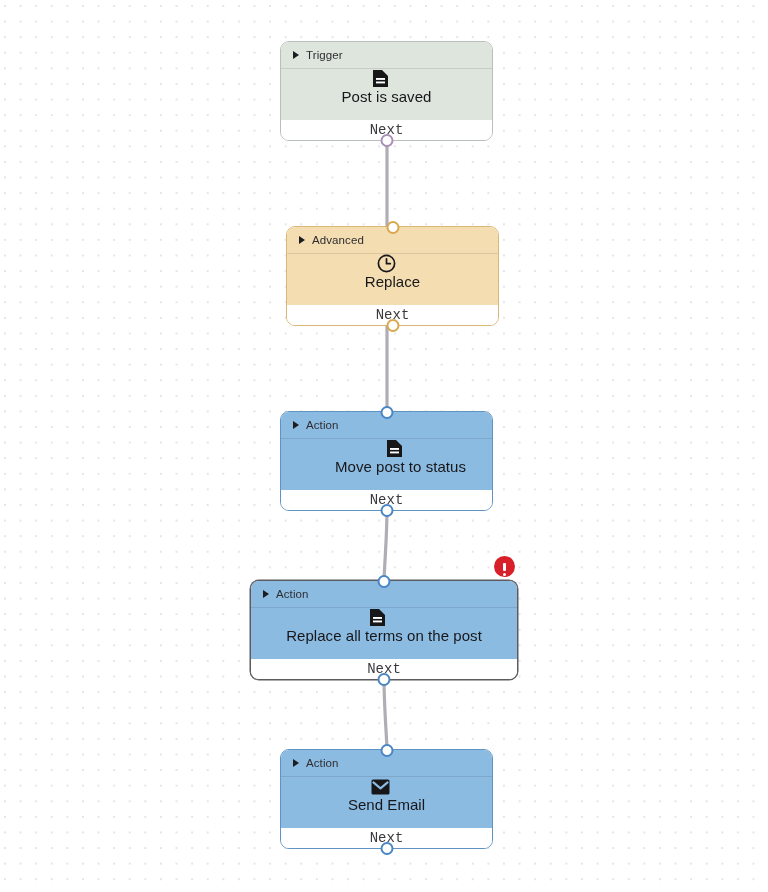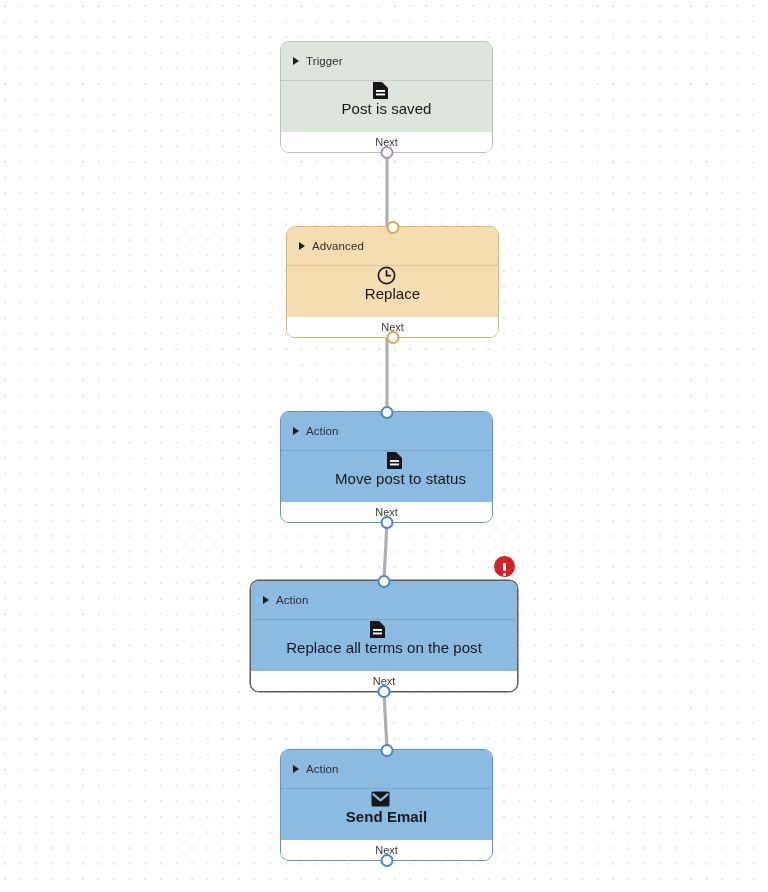--- a/index.html
+++ b/index.html
@@ -53,21 +53,21 @@
   .node-inner {
     border-radius: 8px;
     overflow: hidden;
   }
   .node.selected {
     border: 1.6px solid #5b5b60;
     box-shadow: 0 0 0 0.5px #5b5b60;
   }
 
   .node-header {
-    height: 39px;
+    height: 27px;
     display: flex;
     align-items: center;
     padding: 0 0 0 12px;
     font-size: 11.5px;
     color: #2e2e32;
     letter-spacing: 0.1px;
     border-bottom: 1px solid rgba(0,0,0,0.10);
     box-sizing: border-box;
   }
   .caret {
@@ -102,23 +102,24 @@
     white-space: nowrap;
     letter-spacing: 0.05px;
   }
 
   .node-footer {
     height: 20px;
     background: #ffffff;
     display: flex;
     align-items: center;
     justify-content: center;
-    font-size: 11px;
+    font-size: 14px;
     color: #3a3a3e;
     box-sizing: border-box;
+    font-family: Liberation Mono, monospace;
   }
 
   
   .port {
     position: absolute;
     width: 13px;
     height: 13px;
     border-radius: 50%;
     background: #ffffff;
     box-sizing: border-box;
@@ -262,21 +263,21 @@
       </div>
       <div class="error-badge" style="background: rgb(215, 32, 42); left: 494px; top: 556px;">
         <span class="bang"></span>
       </div>
       <div class="node" style="left: 280px; top: 749px; width: 213px; border-color: rgb(94, 147, 196);">
         <div class="node-inner">
           <div class="node-header" style="background: rgb(140, 187, 226);">
             <span class="caret"></span>
             <span>Action</span>
           </div>
-          <div class="node-body" style="background: rgb(140, 187, 226); font-weight: bold;">
+          <div class="node-body" style="background: rgb(140, 187, 226);">
             <span class="node-icon">
               <svg width="19" height="16" viewBox="0 0 19 16">
                 <rect x="0.5" y="0.5" width="18" height="15" rx="1.6" fill="#17171a"></rect>
                 <path d="M2.4 3.4 L9.5 9.4 L16.6 3.4" fill="none" stroke="#8cbbe2" stroke-width="2.1" stroke-linecap="round" stroke-linejoin="round"></path>
               </svg>
             </span>
             <span class="node-title">Send Email</span>
           </div>
           <div class="node-footer">
             <span>Next</span>

